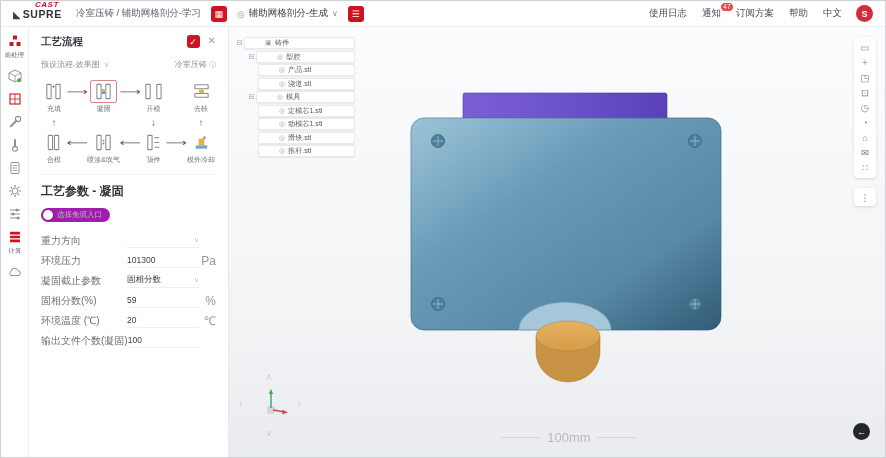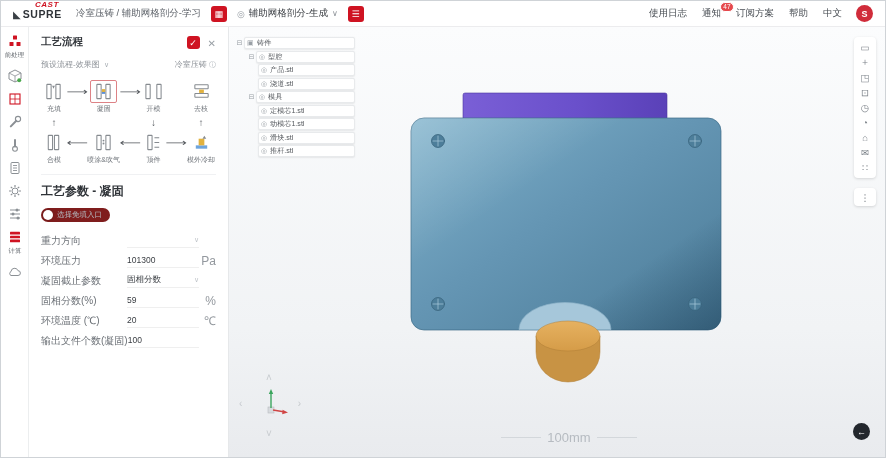--- a/index.html
+++ b/index.html
@@ -25,21 +25,21 @@
   .avatar{width:17px;height:17px;border-radius:50%;background:#d02c3a;color:#fff;font-size:9px;font-weight:bold;display:flex;align-items:center;justify-content:center;margin-left:14px;cursor:pointer}
 
   
   .rail{position:absolute;left:0;top:26px;bottom:0;width:28px;background:#fff;border-right:1px solid #eceeef;display:flex;flex-direction:column;align-items:center;padding-top:7px;z-index:30}
   .rail .item{display:flex;flex-direction:column;align-items:center;margin-bottom:9px;cursor:pointer}
   .rail .item svg{display:block}
   .rail .lbl{font-size:7px;color:#62676d;margin-top:2px;transform:scale(.92)}
 
   
   .panel{position:absolute;left:28px;top:26px;width:200px;bottom:0;background:#fff;border-right:1px solid #e6e8ea;padding:8px 12px;z-index:30}
-  .p-head{display:flex;align-items:flex-end}
+  .p-head{display:flex;align-items:flex-start}
   .p-title{font-size:10.5px;font-weight:bold;color:#33373c;flex:1}
   .p-check{width:13px;height:13px;border-radius:3px;background:#cf1322;color:#fff;font-size:9px;display:flex;align-items:center;justify-content:center;cursor:pointer}
   .p-close{margin-left:8px;color:#9aa0a6;font-size:10px;cursor:pointer}
   .p-sub{display:flex;align-items:center;margin-top:10px}
   .p-preset{font-size:8px;color:#8d9298;cursor:pointer}
   .p-preset .chev{font-size:7px;margin-left:2px;color:#aab0b6}
   .p-cycle{margin-left:auto;font-size:8px;color:#8d9298;cursor:pointer}
   .p-cycle .inf{font-size:7px;color:#aab0b6}
 
   
@@ -50,38 +50,38 @@
   .fic{height:23px}
   .flbl{height:11px;font-size:7px;color:#6e7379;white-space:nowrap}
   .fvert{height:17px;font-size:10px;color:#55595e}
   .harrow{font-size:10px;color:#55595e;transform:scaleX(1.5)}
   .fnode{cursor:pointer;display:flex;align-items:center;justify-content:center}
   .fnode.sel{border:1px solid #dd8286;border-radius:2px;padding:1px 3px;background:#fff}
   .divider{height:1px;background:#f0f1f3;margin:9px 0 8px}
 
   
   .pp-title{font-size:12px;font-weight:bold;color:#2f3338}
-  .toggle{margin-top:8px;display:inline-flex;align-items:center;background:#7f1d1d;border-radius:9px;padding:2px 8px 2px 2px;cursor:pointer}
+  .toggle{margin-top:8px;display:inline-flex;align-items:center;background:#a21caf;border-radius:9px;padding:2px 8px 2px 2px;cursor:pointer}
   .knob{width:10px;height:10px;border-radius:50%;background:#fff;box-shadow:0 0 2px rgba(0,0,0,.25);margin-right:4px}
   .toggle .tl{font-size:7.5px;color:#b3b9bf}
   .prow{display:flex;align-items:center;height:19px;margin-top:1px}
   .plabel{flex:1;font-size:10px;color:#6b7076;white-space:nowrap}
   .pval{width:72px;border-bottom:1px solid #efefef;font-size:8.5px;color:#3a3e43;display:flex;align-items:center;justify-content:space-between;height:14px;cursor:text}
   .pval .chev{color:#c0c5ca;font-size:7px}
   .punit{width:17px;text-align:right;font-size:12px;color:#93989e}
 
   
   .canvas{position:absolute;left:228px;top:26px;right:0;bottom:0;background:linear-gradient(180deg,#fbfcfd 0%,#f1f3f5 70%,#e9ebee 100%)}
 
   
   .tree{position:absolute;left:234px;top:36px;width:120px;z-index:20}
   .trow{display:flex;align-items:center;margin-bottom:1.5px}
   .tcol{width:9px;font-size:7px;color:#9aa0a6;cursor:pointer;flex:none;text-align:center}
   .lvl1{padding-left:12px}.lvl2{padding-left:23px}
-  .pill{flex:1;height:12px;background:#fff;border:1px solid #e8eaec;border-radius:2px;box-shadow:0 .5px 1.5px rgba(0,0,0,.07);display:flex;align-items:center;gap:3px;padding:0 2px;cursor:pointer}
+  .pill{flex:1;height:12px;background:#fff;border:1px solid #e8eaec;border-radius:2px;box-shadow:0 .5px 1.5px rgba(0,0,0,.07);display:flex;align-items:center;gap:3px;padding:0 20px;cursor:pointer}
   .pill .eye{font-size:7px;color:#9aa0a6}
   .pill .tlabel{font-size:7.5px;color:#55595e;white-space:nowrap;transform:scale(.95);transform-origin:left center}
 
   
   .rtool{position:absolute;right:9px;top:36px;width:22px;background:#fff;border-radius:4px;box-shadow:0 1px 3px rgba(0,0,0,.14);padding:3px 0;z-index:20}
   .rtool .ti{height:15px;display:flex;align-items:center;justify-content:center;font-size:9.5px;color:#7d838a;cursor:pointer}
   .rtool2{position:absolute;right:9px;top:187px;width:22px;height:18px;background:#fff;border-radius:4px;box-shadow:0 1px 3px rgba(0,0,0,.14);display:flex;align-items:center;justify-content:center;font-size:9.5px;color:#7d838a;cursor:pointer;z-index:20}
 
   
   .navpad{position:absolute;left:238px;top:372px;width:64px;height:66px;z-index:20}

